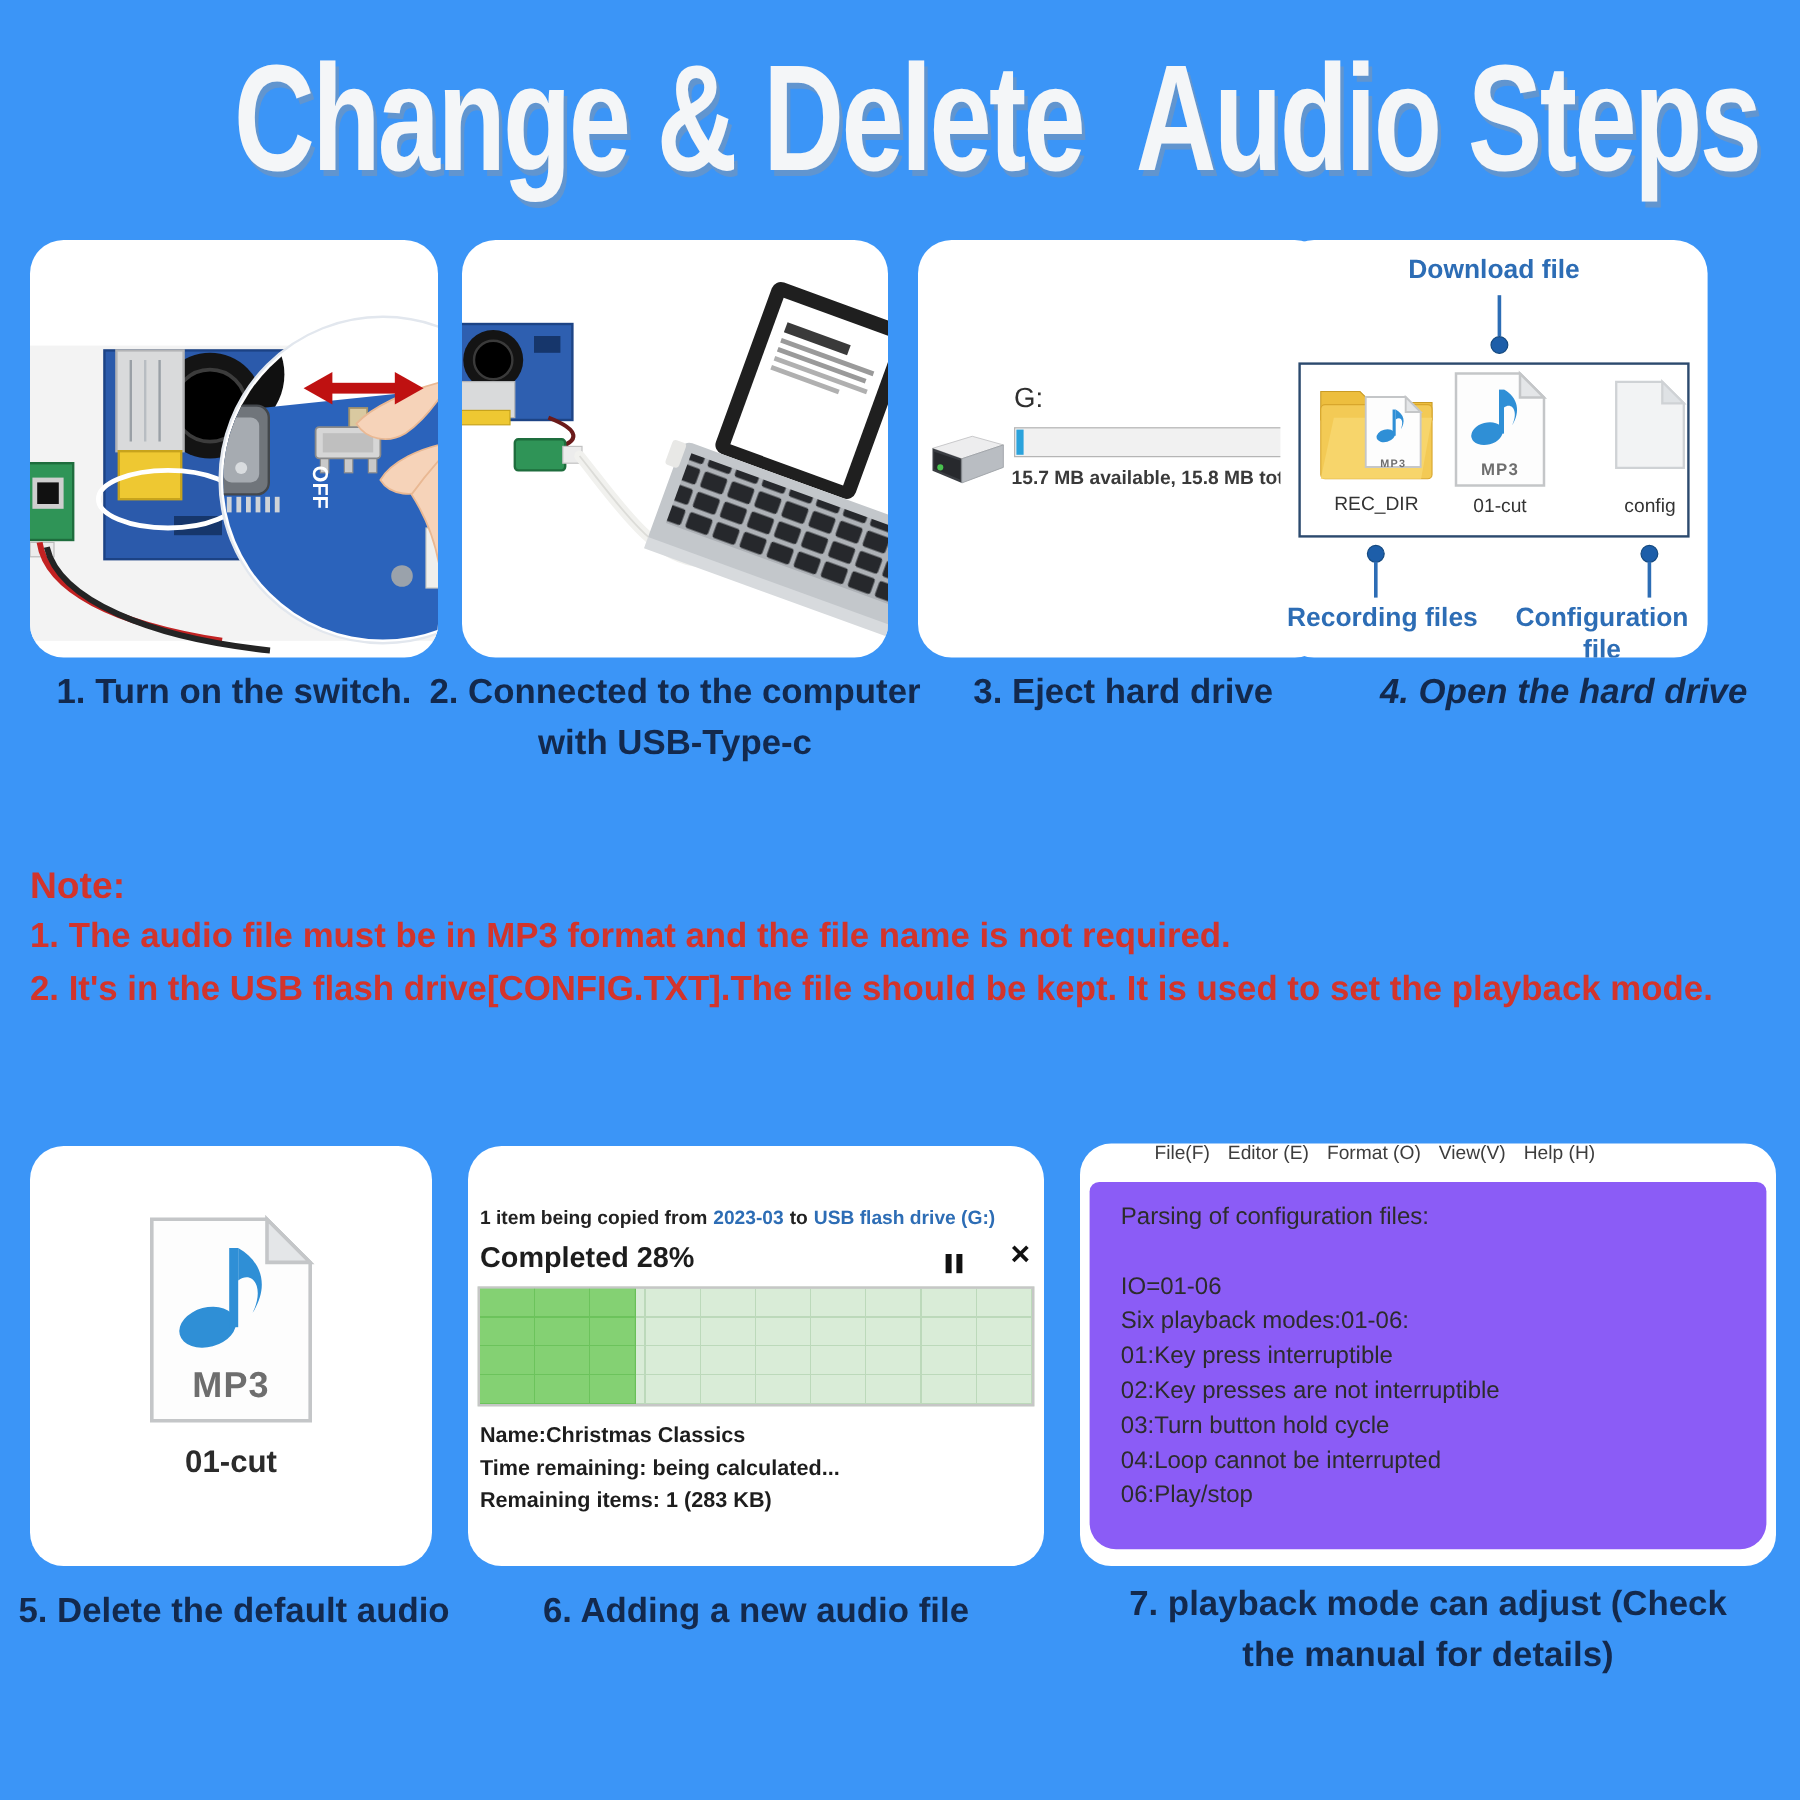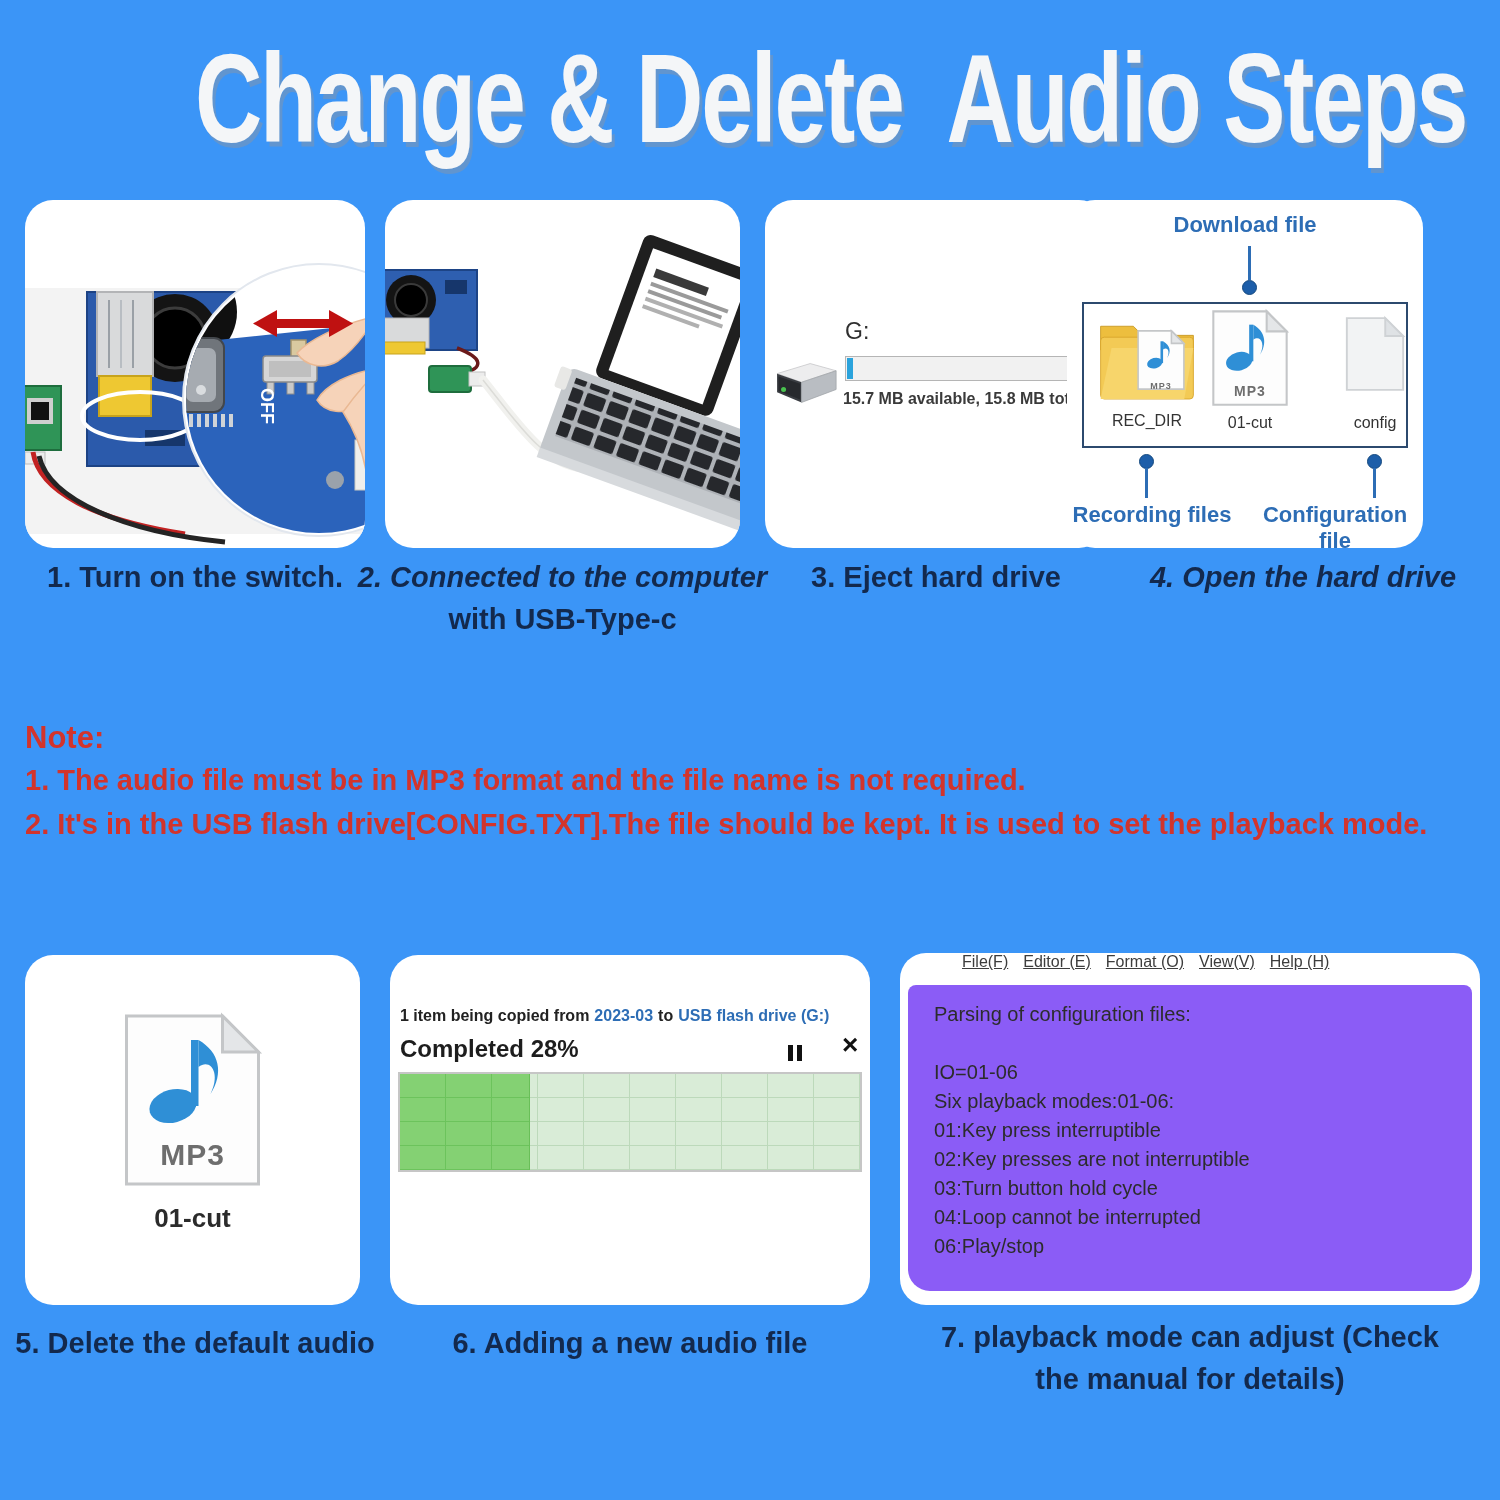--- a/index.html
+++ b/index.html
@@ -55,21 +55,21 @@
     background-color:#d9ecd7;
     background-image:repeating-linear-gradient(to right,transparent 0 45px,#bcd9ba 45px 46px),
                      repeating-linear-gradient(to bottom,transparent 0 23px,#bcd9ba 23px 24px);}
   .pfill{position:absolute;left:0;top:0;bottom:0;border-right:1px solid #69bf58;
     background-color:#84d173;
     background-image:repeating-linear-gradient(to right,transparent 0 45px,#6cc35c 45px 46px),
                      repeating-linear-gradient(to bottom,transparent 0 23px,#6cc35c 23px 24px);}
   .dlg-details{position:absolute;left:10px;top:228px;font-size:18px;font-weight:700;color:#1d1d1d;line-height:27px;}
 
   
-  .menubar{position:absolute;left:62px;top:0;display:flex;gap:15px;font-size:16px;color:#3d3d3d;text-decoration:underline;}
+  .menubar{position:absolute;left:62px;top:0;display:flex;gap:15px;font-size:16px;color:#3d3d3d;}
   .menubar span{cursor:default;}
   .greenbox{position:absolute;left:8px;top:32px;width:564px;height:306px;background:#8b5cf6;
     border-radius:8px 8px 22px 22px;padding:15px 0 0 26px;box-sizing:border-box;}
   .cfg-line{font-size:20px;line-height:29px;color:#2c2c2c;min-height:29px;font-weight:400;}
 </style>
 </head>
 <body>
 
 <div id="canvas">
 
@@ -196,21 +196,21 @@
         <rect x="-48" y="-18" width="82" height="4" fill="#b0b0b0"></rect>
         <rect x="-48" y="-10" width="60" height="4" fill="#b0b0b0"></rect>
         <rect x="-96" y="74" width="250" height="92" rx="8" fill="#c3c7cb"></rect>
         <rect x="-86" y="82" width="228" height="62" fill="url(#keypat)"></rect>
         <rect x="-96" y="160" width="250" height="10" fill="#d7dadd"></rect>
         <rect x="-104" y="76" width="12" height="22" rx="3" fill="#e8e8e6"></rect>
       </g>
     </svg>
   </div>
   <div style="position:absolute;left:330px;top:556px;width:465px;">
-    <div class="caption" style="position:static;font-style:italic;">2. Connected to the computer</div>
+    <div class="caption" style="position:static;">2. Connected to the computer</div>
     <div class="caption" style="position:static;">with USB-Type-c</div>
   </div>
 
   <div class="panel" style="left:765px;top:200px;width:342px;height:348px;">
     <svg class="hdd" viewBox="0 0 100 66">
       <polygon points="14,20 60,6 96,16 48,32" fill="#ededee" stroke="#c2c2c4"></polygon>
       <polygon points="14,20 48,32 48,60 14,46" fill="#3a3d42"></polygon>
       <polygon points="16,24 46,34 46,56 16,44" fill="#27292d"></polygon>
       <circle cx="23" cy="42" r="3.5" fill="#49c24f"></circle>
       <polygon points="48,32 96,16 96,42 48,60" fill="#b9bdc2" stroke="#9da1a6"></polygon>
@@ -305,20 +305,25 @@
     </div>
     <div class="dlg-completed">Completed 28%</div>
     <div class="dlg-pause">
         <i></i>
         <i></i>
       </div>
     <div class="dlg-close">×</div>
     <div class="pbar">
       <div class="pfill" style="width:28%"></div>
     </div>
+    <div class="dlg-details">
+      <div>Name:Christmas Classics</div>
+      <div>Time remaining: being calculated...</div>
+      <div>Remaining items: 1 (283 KB)</div>
+    </div>
   </div>
   <div class="caption" style="left:390px;top:1322px;width:480px;">6. Adding a new audio file</div>
 
   <div class="panel" style="left:900px;top:953px;width:580px;height:352px;border-radius:26px;">
     <div class="menubar">
       <span>File(F)</span>
       <span>Editor (E)</span>
       <span>Format (O)</span>
       <span>View(V)</span>
       <span>Help (H)</span>

